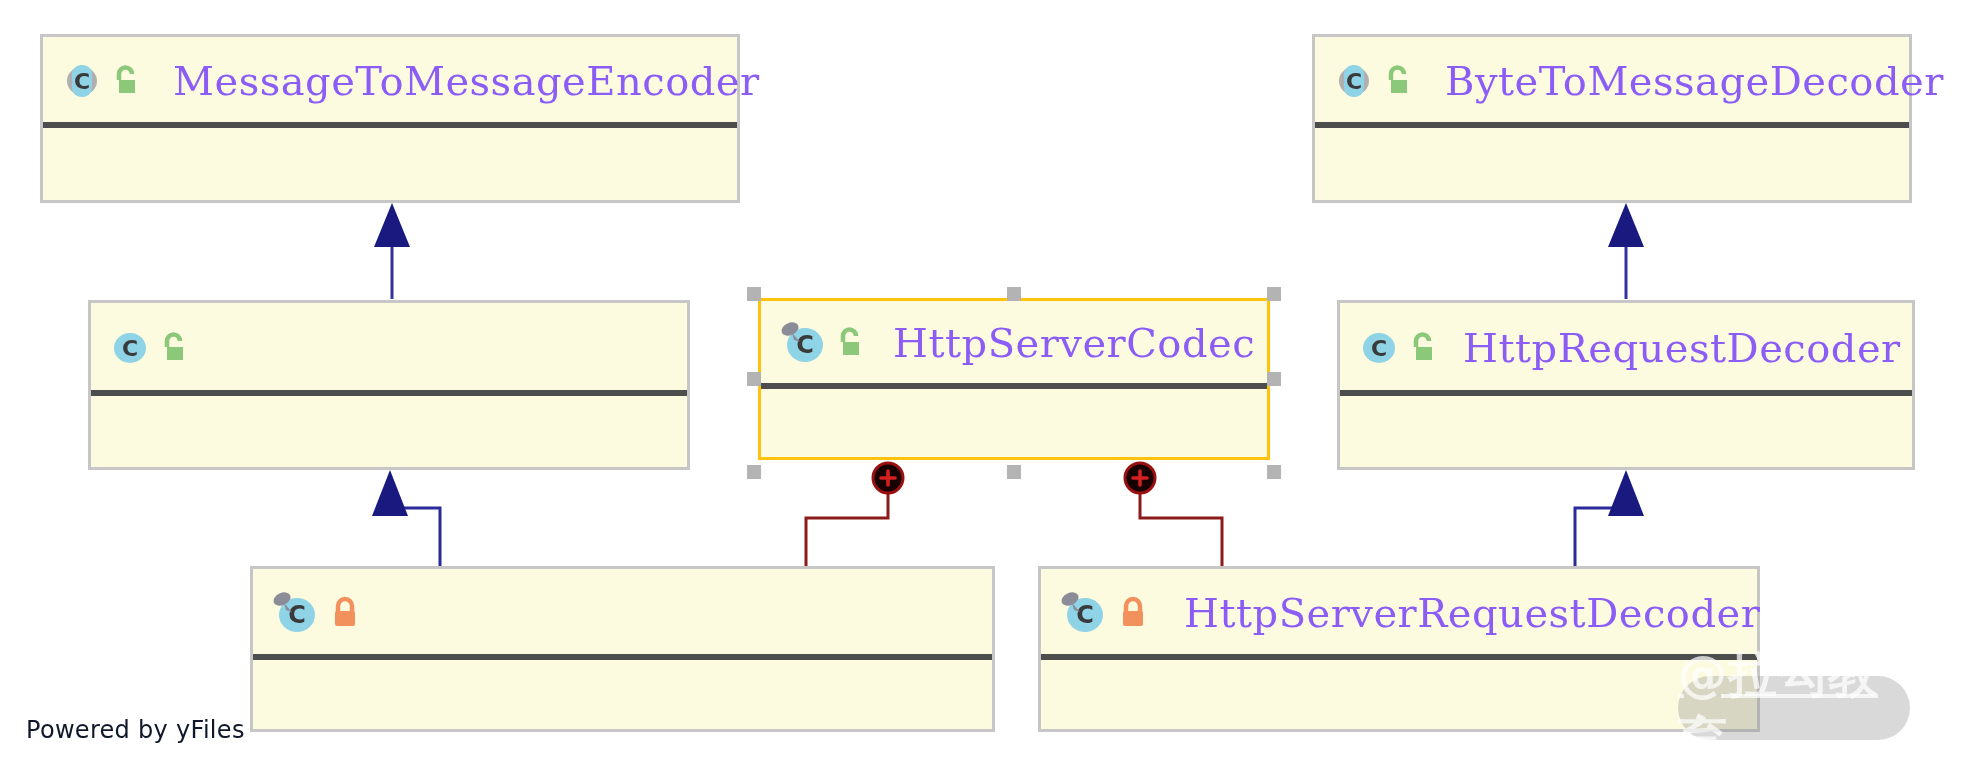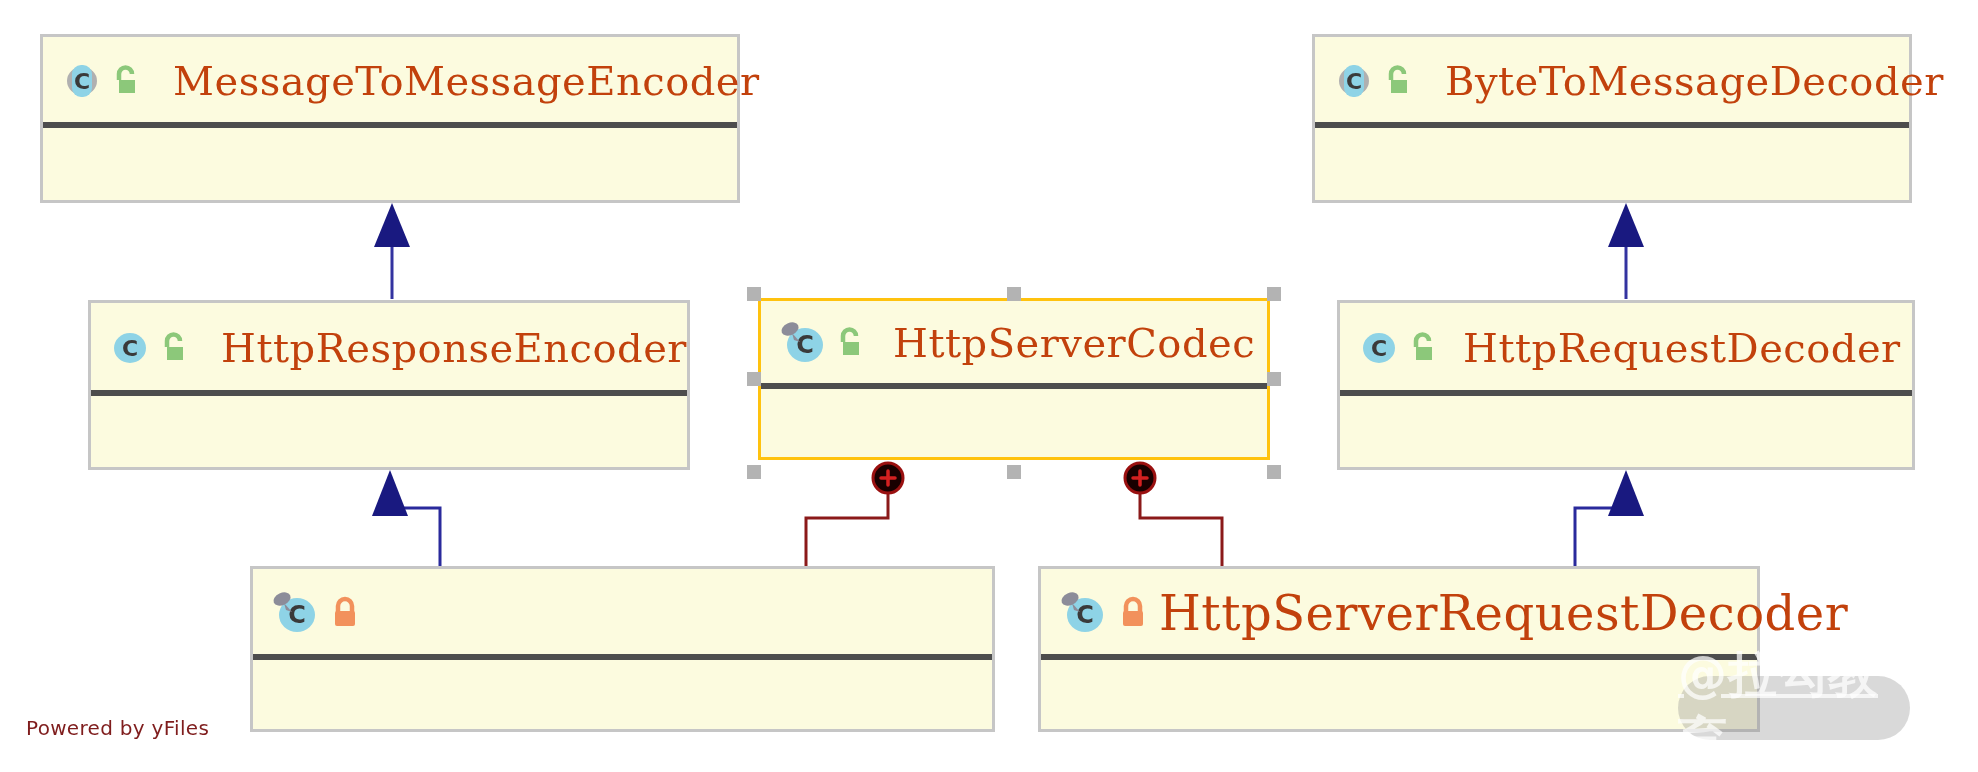--- a/index.html
+++ b/index.html
@@ -8,36 +8,36 @@
   #stage{position:relative;width:1978px;height:772px;background:#fff;}
 
   
   .node{position:absolute;box-sizing:border-box;background:#fcfbdf;
         border:3px solid #c6c6c6;}
   .node.selected{border:3px solid #ffc20e;background:#fcfbdf;}
   .node .hdr{position:relative;height:50%;display:flex;align-items:center;
              padding-left:16px;box-sizing:border-box;}
   .node .divider{position:absolute;left:0;right:0;height:6px;background:#4d4d4d;}
   .node .body{position:relative;}
-  .node .title{font-family:"DejaVu Serif",serif;color:#c2410c;letter-spacing:.5px;
+  .node .title{font-family:"DejaVu Serif",serif;color:#8b5cf6;letter-spacing:.5px;
                white-space:nowrap;}
 
   
   .icons{display:flex;align-items:center;flex:0 0 auto;}
 
   
   #edges{position:absolute;left:0;top:0;width:1978px;height:772px;
          pointer-events:none;}
 
   
   .handle{position:absolute;width:14px;height:14px;background:#b3b3b3;}
 
   
-  #yfiles{position:absolute;left:26px;top:716px;color:#7f1d1d;
-          font-family:"DejaVu Sans",sans-serif;font-size:20px;letter-spacing:.3px;}
+  #yfiles{position:absolute;left:26px;top:716px;color:#0f172a;
+          font-family:"DejaVu Sans",sans-serif;font-size:24px;letter-spacing:.3px;}
   #brand{position:absolute;left:1678px;top:676px;width:232px;height:64px;
          background:rgba(140,140,140,.33);border-radius:32px;
          display:flex;align-items:center;justify-content:center;}
   #brand span{color:rgba(255,255,255,.72);font-family:"DejaVu Sans",sans-serif;
               font-size:49px;font-weight:bold;letter-spacing:1px;text-decoration:underline;}
 </style>
 </head>
 <body>
 
 <div id="stage">
@@ -126,21 +126,20 @@
       <span class="icons">
         <svg width="46" height="46" viewBox="0 0 46 46">
           <ellipse cx="23" cy="23" rx="16" ry="15" fill="#8ed3e6"></ellipse>
           <text x="23" y="31" text-anchor="middle" font-family="DejaVu Sans, sans-serif" font-size="22" font-weight="bold" fill="#3a3a3a">C</text>
         </svg>
         <svg width="32" height="34" viewBox="0 0 32 34" style="margin-left:6px;">
           <path d="M8,16 L8,10 A6.5,6.5 0 0 1 21,10" fill="none" stroke="#8cc87a" stroke-width="4.5"></path>
           <rect x="8" y="16" width="16" height="13" fill="#8cc87a"></rect>
         </svg>
       </span>
-      <span class="title" style="font-size:40px;margin-left:30px;">HttpResponseEncoder</span>
     </div>
     <div class="divider" style="top:87px;"></div>
     <div class="body"></div>
   </div>
 
   <div class="node selected" style="left:758px;top:298px;width:512px;height:162px;">
     <div class="hdr" style="height:84px;">
       <span class="icons">
         <svg width="52" height="50" viewBox="0 0 52 50">
           <ellipse cx="28" cy="27" rx="18" ry="17" fill="#8ed3e6"></ellipse>
@@ -212,21 +211,21 @@
           <ellipse cx="28" cy="27" rx="18" ry="17" fill="#8ed3e6"></ellipse>
           <text x="28" y="35" text-anchor="middle" font-family="DejaVu Sans, sans-serif" font-size="24" font-weight="bold" fill="#3a3a3a">C</text>
           <ellipse cx="13" cy="11" rx="9" ry="6" transform="rotate(-25 13 11)" fill="#8c8c99"></ellipse>
           <path d="M15,15 L23,24 L17,22 Z" fill="#8c8c99"></path>
         </svg>
         <svg width="32" height="36" viewBox="0 0 32 36" style="margin-left:8px;">
           <path d="M9,17 L9,11 A7,7 0 0 1 23,11 L23,17" fill="none" stroke="#f2915c" stroke-width="4.5"></path>
           <rect x="6" y="16" width="20" height="15" rx="2" fill="#f2915c"></rect>
         </svg>
       </span>
-      <span class="title" style="font-size:48px;margin-left:10px;">HttpServerRequestDecoder</span>
+      <span class="title" style="font-size:40px;margin-left:35px;">HttpServerRequestDecoder</span>
     </div>
     <div class="divider" style="top:85px;"></div>
     <div class="body"></div>
   </div>
 
   <div id="yfiles">Powered by yFiles</div>
   <div id="brand">
     <span>@拉勾教育</span>
   </div>
 

